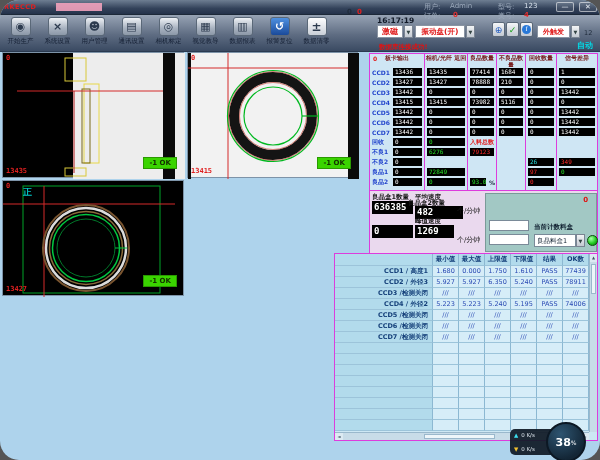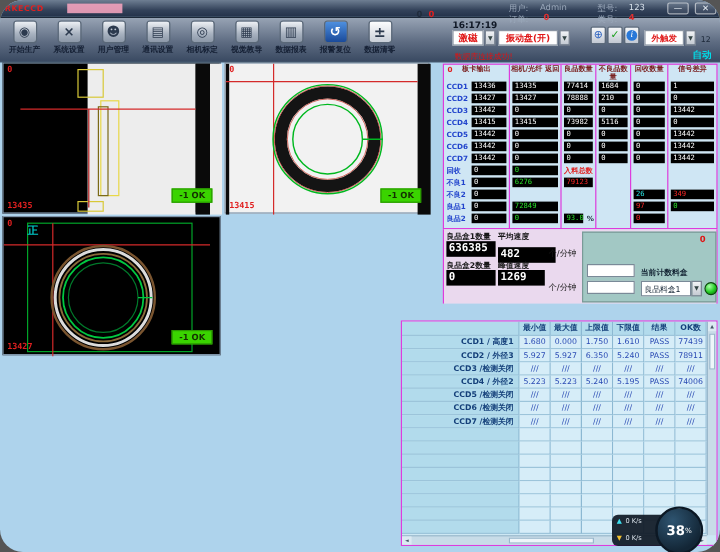--- a/index.html
+++ b/index.html
@@ -27,36 +27,36 @@
   .toolbar { position:absolute; left:0; top:15px; width:600px; height:37px;
     background:linear-gradient(#97a3b4,#5e6c82 55%,#3a4a62); border-bottom:1px solid #2a3a50; z-index:3;}
   .tb-items { position:absolute; left:2px; top:1px; display:flex; }
   .tb-item { width:37px; display:flex; flex-direction:column; align-items:center; cursor:pointer; }
   .tb-icon { width:20px; height:19px; border-radius:3px; margin-top:1px;
     background:linear-gradient(#eef1f5,#a8b2c0 60%,#8c98a8); border:1px solid #5a6878;
     display:flex; align-items:center; justify-content:center; font-size:11px; color:#2c3a4e; font-weight:bold;}
   .tb-icon.alarm-reset { background:linear-gradient(#4e90e0,#1a4a9a); color:#fff; }
   .tb-icon.emergency-stop { background:linear-gradient(#e05040,#a01810); color:#fff; font-size:8px; font-style:italic;}
   .tb-icon.data-clear { background:linear-gradient(#fdfdfe,#c9cfd8); font-size:12px; }
-  .tb-label { font-size:6.5px; font-weight:bold; color:#141f33; margin-top:1px; white-space:nowrap; }
+  .tb-label { font-size:6.5px; font-weight:normal; color:#141f33; margin-top:1px; white-space:nowrap; }
 
   .tb-time { position:absolute; left:377px; top:16px; font-size:7.5px; font-weight:bold; color:#101826; z-index:5;}
   .tb-cnt { position:absolute; top:8px; font-size:7px; font-weight:bold; z-index:6;}
   .red-btn { position:absolute; top:25px; height:13px; background:#fff; border:1px solid #8a94a2;
     color:#e01818; font-weight:bold; text-align:center; cursor:pointer; z-index:5;}
   .dd-arrow { position:absolute; top:25px; width:9px; height:13px; background:linear-gradient(#f2f4f6,#c4cad2);
     border:1px solid #7a8492; color:#344; font-size:5px; line-height:12px; text-align:center; cursor:pointer; z-index:5;}
   .mini-btn { position:absolute; top:22px; width:13px; height:15px; border:1px solid #5a6878; border-radius:2px;
     background:linear-gradient(#f4f6f8,#c2c8d2); display:flex; align-items:center; justify-content:center;
     font-size:9px; cursor:pointer; z-index:5;}
   .mini-btn .info-i { width:9px; height:9px; border-radius:50%; background:#2878d8; color:#fff;
     font-size:7px; line-height:9px; text-align:center; font-family:"DejaVu Serif",serif; font-style:italic;}
   .mode-auto { position:absolute; left:577px; top:40px; font-size:8px; font-weight:bold; color:#00dce8; z-index:6;}
   .idx-num { position:absolute; left:584px; top:29px; font-size:6.5px; color:#1c2838; z-index:6;}
-  .db-status { position:absolute; left:379px; top:43px; font-size:6.5px; font-weight:normal; color:#e01212; z-index:6;}
+  .db-status { position:absolute; left:379px; top:43px; font-size:6.5px; font-weight:bold; color:#e01212; z-index:6;}
 
   
   .cam { position:absolute; border:1px solid #7d93a8; background:#000; z-index:1; cursor:crosshair;}
   .cam svg { position:absolute; left:0; top:0; }
   .cam-corner { position:absolute; left:3px; top:1px; color:#e02020; font-size:7px; font-weight:bold; font-family:"DejaVu Sans Mono",monospace;}
   .cam-code { position:absolute; left:3px; bottom:2px; color:#e02020; font-size:7px; font-weight:bold; font-family:"DejaVu Sans Mono",monospace;}
   .cam-badge { position:absolute; right:6px; bottom:8px; background:#3ad400; color:#143000;
     font-size:7px; font-weight:bold; padding:1px 5px; border:1px solid #2a9a00;}
   .cam-mark { position:absolute; left:20px; top:5px; color:#00c8c8; font-size:9px; font-weight:bold;}
 
@@ -93,21 +93,21 @@
   .teal-label { position:absolute; left:48px; top:29px; font-size:6.5px; font-weight:bold; color:#102030;}
   .teal-dd { position:absolute; left:48px; top:40px; width:42px; height:13px; background:#fff;
     border:1px solid #7a8a98; font-size:6.5px; line-height:12px; padding-left:2px; color:#102030; cursor:pointer;}
   .teal-dd-btn { position:absolute; left:90px; top:40px; width:9px; height:13px; background:linear-gradient(#f2f4f6,#c4cad2);
     border:1px solid #7a8492; font-size:5px; line-height:12px; text-align:center; color:#344; cursor:pointer;}
   .led { position:absolute; left:101px; top:41px; width:11px; height:11px; border-radius:50%;
     background:radial-gradient(circle at 35% 30%, #a8ffa8, #22cc22 55%, #0a6a0a); border:1px solid #0a4a0a;}
 
   
   .results-table { position:absolute; left:334px; top:253px; width:264px; height:188px;
-    background:#cde8f4; border:1px solid #dd3cdd; z-index:2; overflow:hidden;margin-top:14px;}
+    background:#cde8f4; border:1px solid #dd3cdd; z-index:2; overflow:hidden;}
   .rt-inner { position:absolute; left:0; top:0; right:8px; bottom:8px; overflow:hidden;}
   .rt-row { display:flex; height:11px; }
   .rt-row.head { height:12px; }
   .rt-cell { border-right:1px solid #8cb8d2; border-bottom:1px solid #9cc4da; font-size:6.5px;
     color:#2b4bb4; text-align:center; line-height:10px; overflow:hidden; white-space:nowrap; flex:none;}
   .rt-row.head .rt-cell { background:#b2dbec; color:#15407a; font-weight:bold; line-height:11px;}
   .rt-cell.lbl { background:#b2dbec; color:#15407a; font-weight:bold; text-align:right; padding-right:4px;}
   .rt-row:not(.head) .rt-cell:not(.lbl) { background:#d6edf8; }
   .vscroll { position:absolute; right:0; top:0; bottom:8px; width:8px; background:#c8dce8; border-left:1px solid #9ab8cc;}
   .vscroll .arr { height:8px; font-size:4px; text-align:center; line-height:8px; color:#456; background:#dceaf2;}
@@ -497,21 +497,21 @@
       </div>
   </div>
   <span class="corner-zero">0</span>
 
   <div class="counters-strip"></div>
   <span class="cnt-label" style="left:372px; top:193px;">良品盒1数量</span>
   <div class="cnt-box" style="left:372px; top:201px; width:41px;">636385</div>
   <span class="cnt-label" style="left:415px; top:193px;">平均速度</span>
   <div class="cnt-box" style="left:415px; top:206px; width:48px;">482</div>
   <span class="cnt-unit" style="left:457px; top:206px;">个/分钟</span>
-  <span class="cnt-label" style="left:372px; top:217px;">良品盒2数量</span>
+  <span class="cnt-label" style="left:372px; top:199px;padding-left:36px;">良品盒2数量</span>
   <div class="cnt-box" style="left:372px; top:225px; width:41px;">0</div>
   <span class="cnt-label" style="left:415px; top:217px;">峰值速度</span>
   <div class="cnt-box" style="left:415px; top:225px; width:39px;">1269</div>
   <span class="cnt-unit" style="left:457px; top:235px;">个/分钟</span>
 
   <div class="teal-panel">
     <span class="teal-zero">0</span>
     <input class="teal-input" style="left: 3px; top: 26px;" value="">
     <input class="teal-input" style="left: 3px; top: 40px;" value="">
     <span class="teal-label">当前计数料盒</span>

